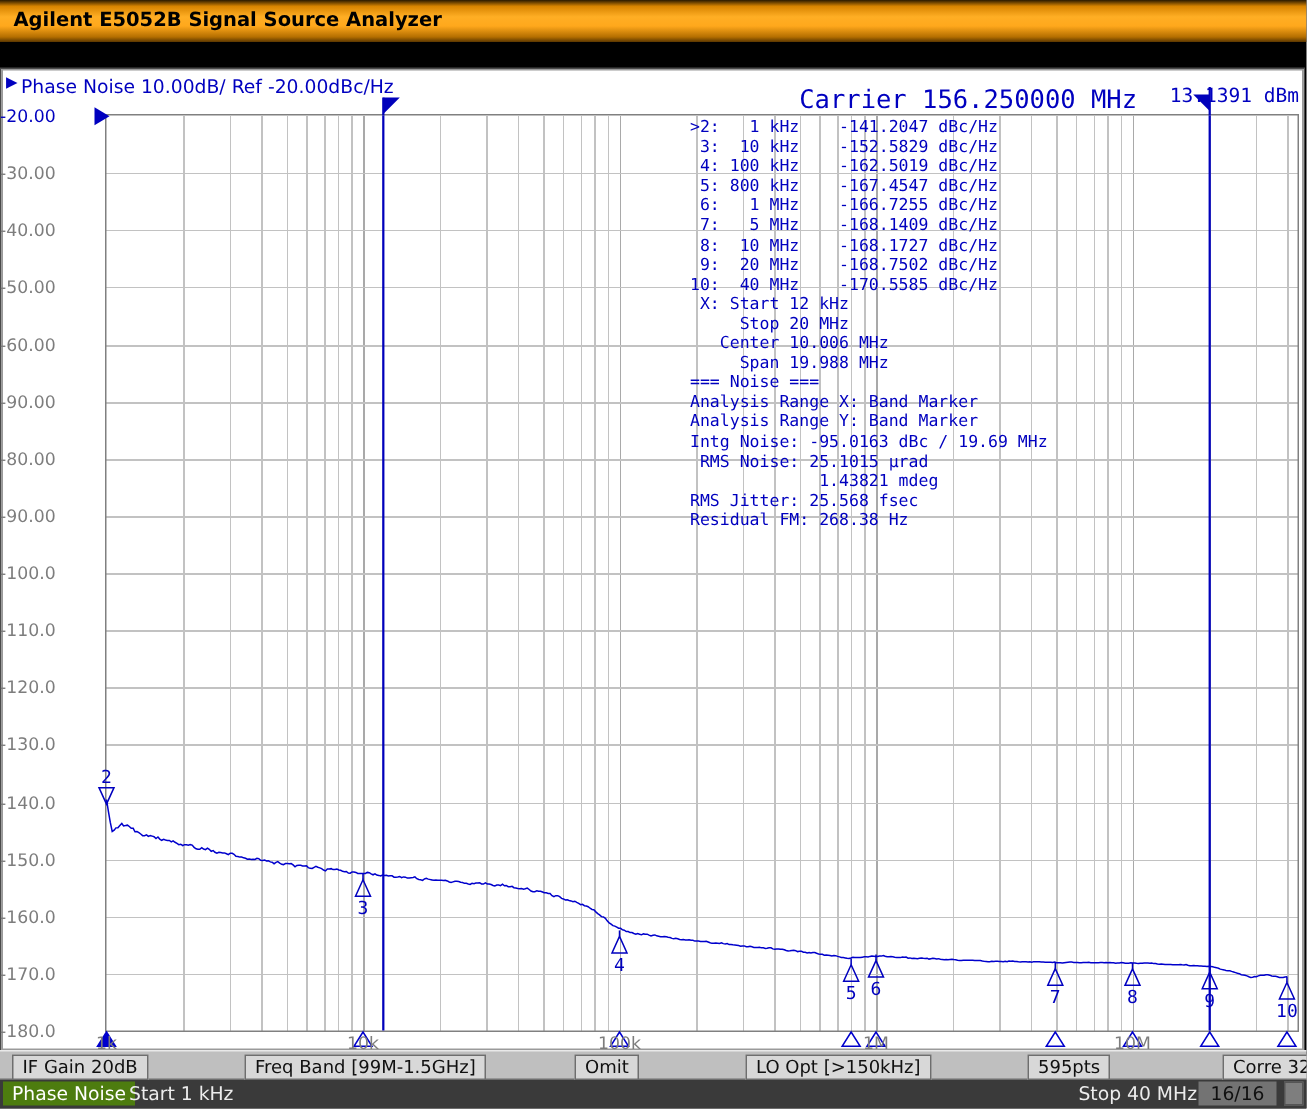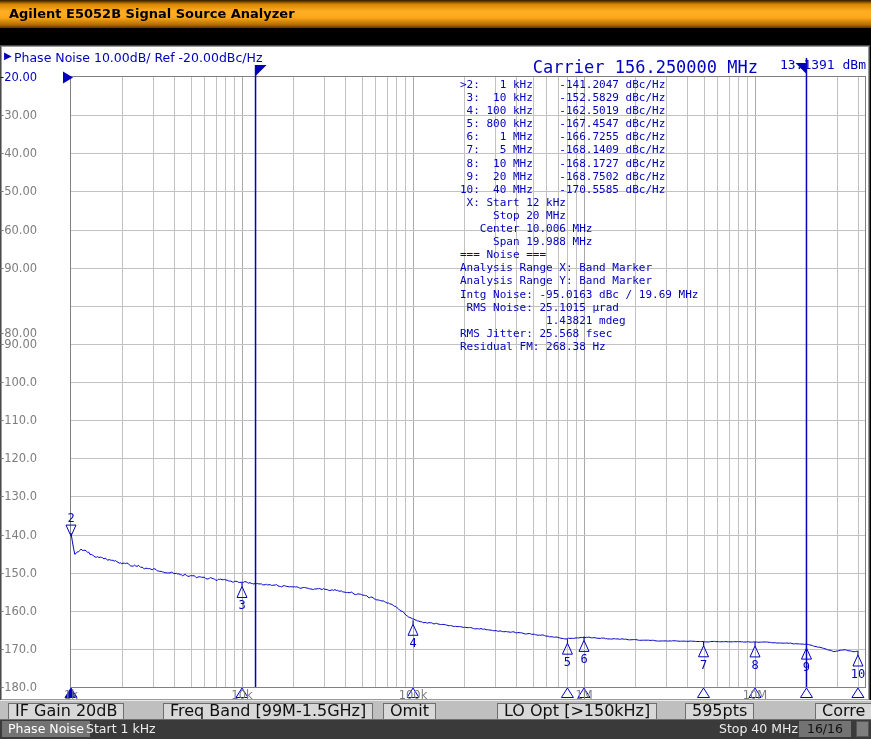--- a/index.html
+++ b/index.html
@@ -42,28 +42,28 @@
     position:absolute;top:688px;font-size:11.5px;color:#7d7d7d;transform:translateX(-50%);
   }
   svg{position:absolute;left:0;top:0;pointer-events:none;}
   .softkeybar{
     position:absolute;left:0;top:700px;width:871px;height:20px;box-sizing:border-box;
     background:#bfbfbf;border-top:1px solid #e9e9e9;border-bottom:1px solid #6f6f6f;
   }
   .softkey{
     position:absolute;top:2px;height:15px;line-height:14px;
     background:#d8d8d8;border:1px solid #6e6e6e;color:#101010;
-    font-size:16px;padding:0 6px;white-space:pre;
+    font-size:12px;padding:0 6px;white-space:pre;
   }
   .statusbar{
     position:absolute;left:0;top:720px;width:871px;height:19px;background:#3a3a3a;
   }
   .status-mode{
     position:absolute;left:2px;top:1px;height:16px;line-height:16px;padding:0 6px;
-    background:#737373;color:#fff;font-size:12.5px;white-space:pre;
+    background:#4d7c0f;color:#fff;font-size:12.5px;white-space:pre;
   }
   .status-start{
     position:absolute;left:86px;top:1px;height:16px;line-height:16px;color:#ececec;
     font-size:12.5px;white-space:pre;
   }
   .status-stop{
     position:absolute;right:73px;top:1px;height:16px;line-height:16px;color:#ececec;
     font-size:12.5px;white-space:pre;
   }
   .status-counter{
@@ -209,21 +209,21 @@
 
 <div class="readout" id="readout"><div>&gt;2:   1 kHz    -141.2047 dBc/Hz</div><div> 3:  10 kHz    -152.5829 dBc/Hz</div><div> 4: 100 kHz    -162.5019 dBc/Hz</div><div> 5: 800 kHz    -167.4547 dBc/Hz</div><div> 6:   1 MHz    -166.7255 dBc/Hz</div><div> 7:   5 MHz    -168.1409 dBc/Hz</div><div> 8:  10 MHz    -168.1727 dBc/Hz</div><div> 9:  20 MHz    -168.7502 dBc/Hz</div><div>10:  40 MHz    -170.5585 dBc/Hz</div><div> X: Start 12 kHz</div><div>     Stop 20 MHz</div><div>   Center 10.006 MHz</div><div>     Span 19.988 MHz</div><div>=== Noise ===</div><div>Analysis Range X: Band Marker</div><div>Analysis Range Y: Band Marker</div><div>Intg Noise: -95.0163 dBc / 19.69 MHz</div><div> RMS Noise: 25.1015 µrad</div><div>             1.43821 mdeg</div><div>RMS Jitter: 25.568 fsec</div><div>Residual FM: 268.38 Hz</div></div>
 
 <div id="ylabels">
     <div class="ylabel ref" style="top: 70px;">-20.00</div>
     <div class="ylabel" style="top: 108.125px;">-30.00</div>
     <div class="ylabel" style="top: 146.25px;">-40.00</div>
     <div class="ylabel" style="top: 184.375px;">-50.00</div>
     <div class="ylabel" style="top: 222.5px;">-60.00</div>
     <div class="ylabel" style="top: 260.625px;">-90.00</div>
-    <div class="ylabel" style="top: 298.75px; margin-top: 27px;">-80.00</div>
+    <div class="ylabel" style="top: 298.75px;">-80.00</div>
     <div class="ylabel" style="top: 336.875px;">-90.00</div>
     <div class="ylabel" style="top: 375px;">-100.0</div>
     <div class="ylabel" style="top: 413.125px;">-110.0</div>
     <div class="ylabel" style="top: 451.25px;">-120.0</div>
     <div class="ylabel" style="top: 489.375px;">-130.0</div>
     <div class="ylabel" style="top: 527.5px;">-140.0</div>
     <div class="ylabel" style="top: 565.625px;">-150.0</div>
     <div class="ylabel" style="top: 603.75px;">-160.0</div>
     <div class="ylabel" style="top: 641.875px;">-170.0</div>
     <div class="ylabel" style="top: 680px;">-180.0</div>

